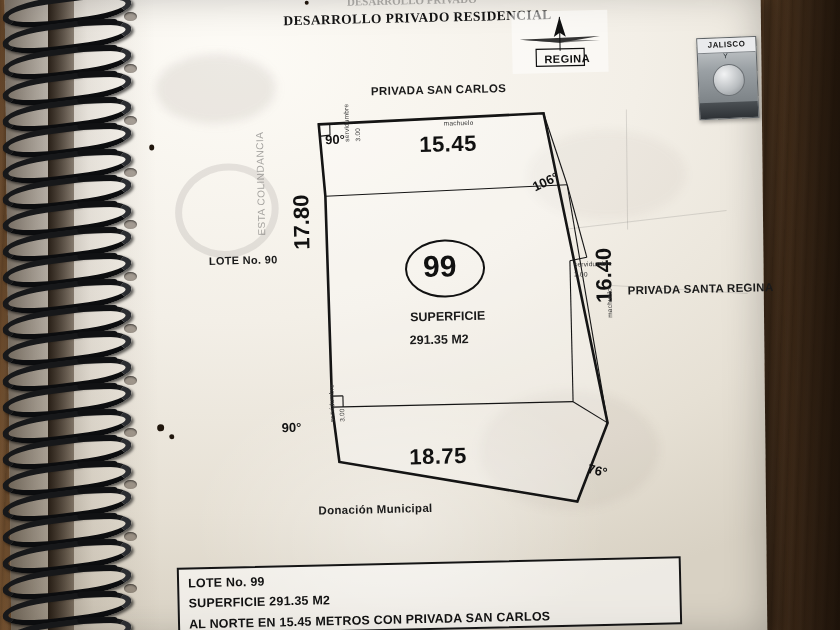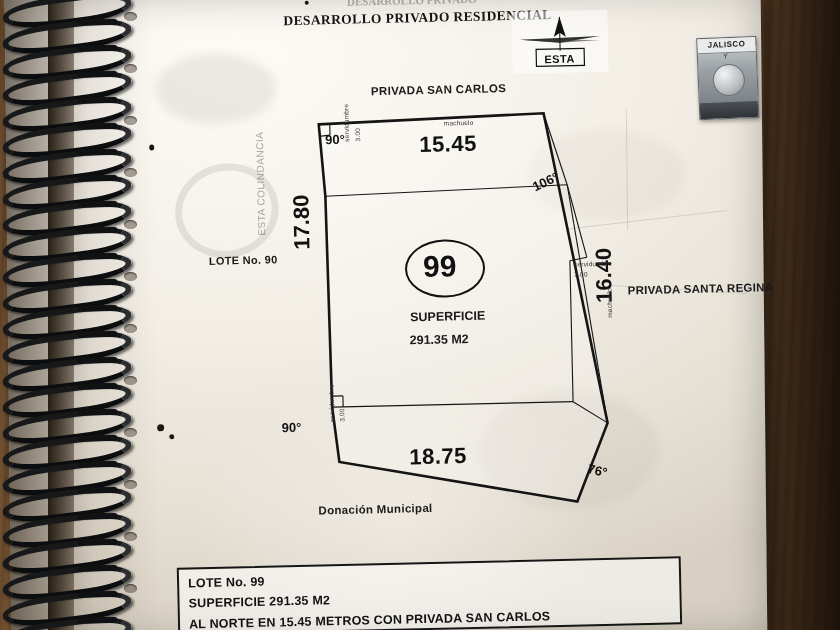--- a/index.html
+++ b/index.html
@@ -321,21 +321,21 @@
 
       <div class="compass">
         <svg class="needle" width="96" height="62" viewBox="0 0 96 62">
           <rect x="0" y="0" width="96" height="62" fill="none"></rect>
           <polygon points="48,6 54,26 48,22 42,26" fill="#111"></polygon>
           <polygon points="8,28 88,26 48,32" fill="#111" opacity="0.85"></polygon>
           <polygon points="8,28 88,30 48,32" fill="#333" opacity="0.6"></polygon>
           <line x1="48" y1="6" x2="48" y2="40" stroke="#111" stroke-width="1"></line>
           <rect x="24" y="38" width="48" height="17" fill="none" stroke="#111" stroke-width="1.2"></rect>
         </svg>
-        <div class="compass-label">ESTA</div>
+        <div class="compass-label">REGINA</div>
       </div>
 
       <div class="seal">
         <div class="seal-top">JALISCO</div>
         <div class="seal-y">Y</div>
         <div class="globe"></div>
         <div class="seal-bottom"></div>
       </div>
 
       <div class="txt lbl-sancarlos">PRIVADA SAN CARLOS</div>

